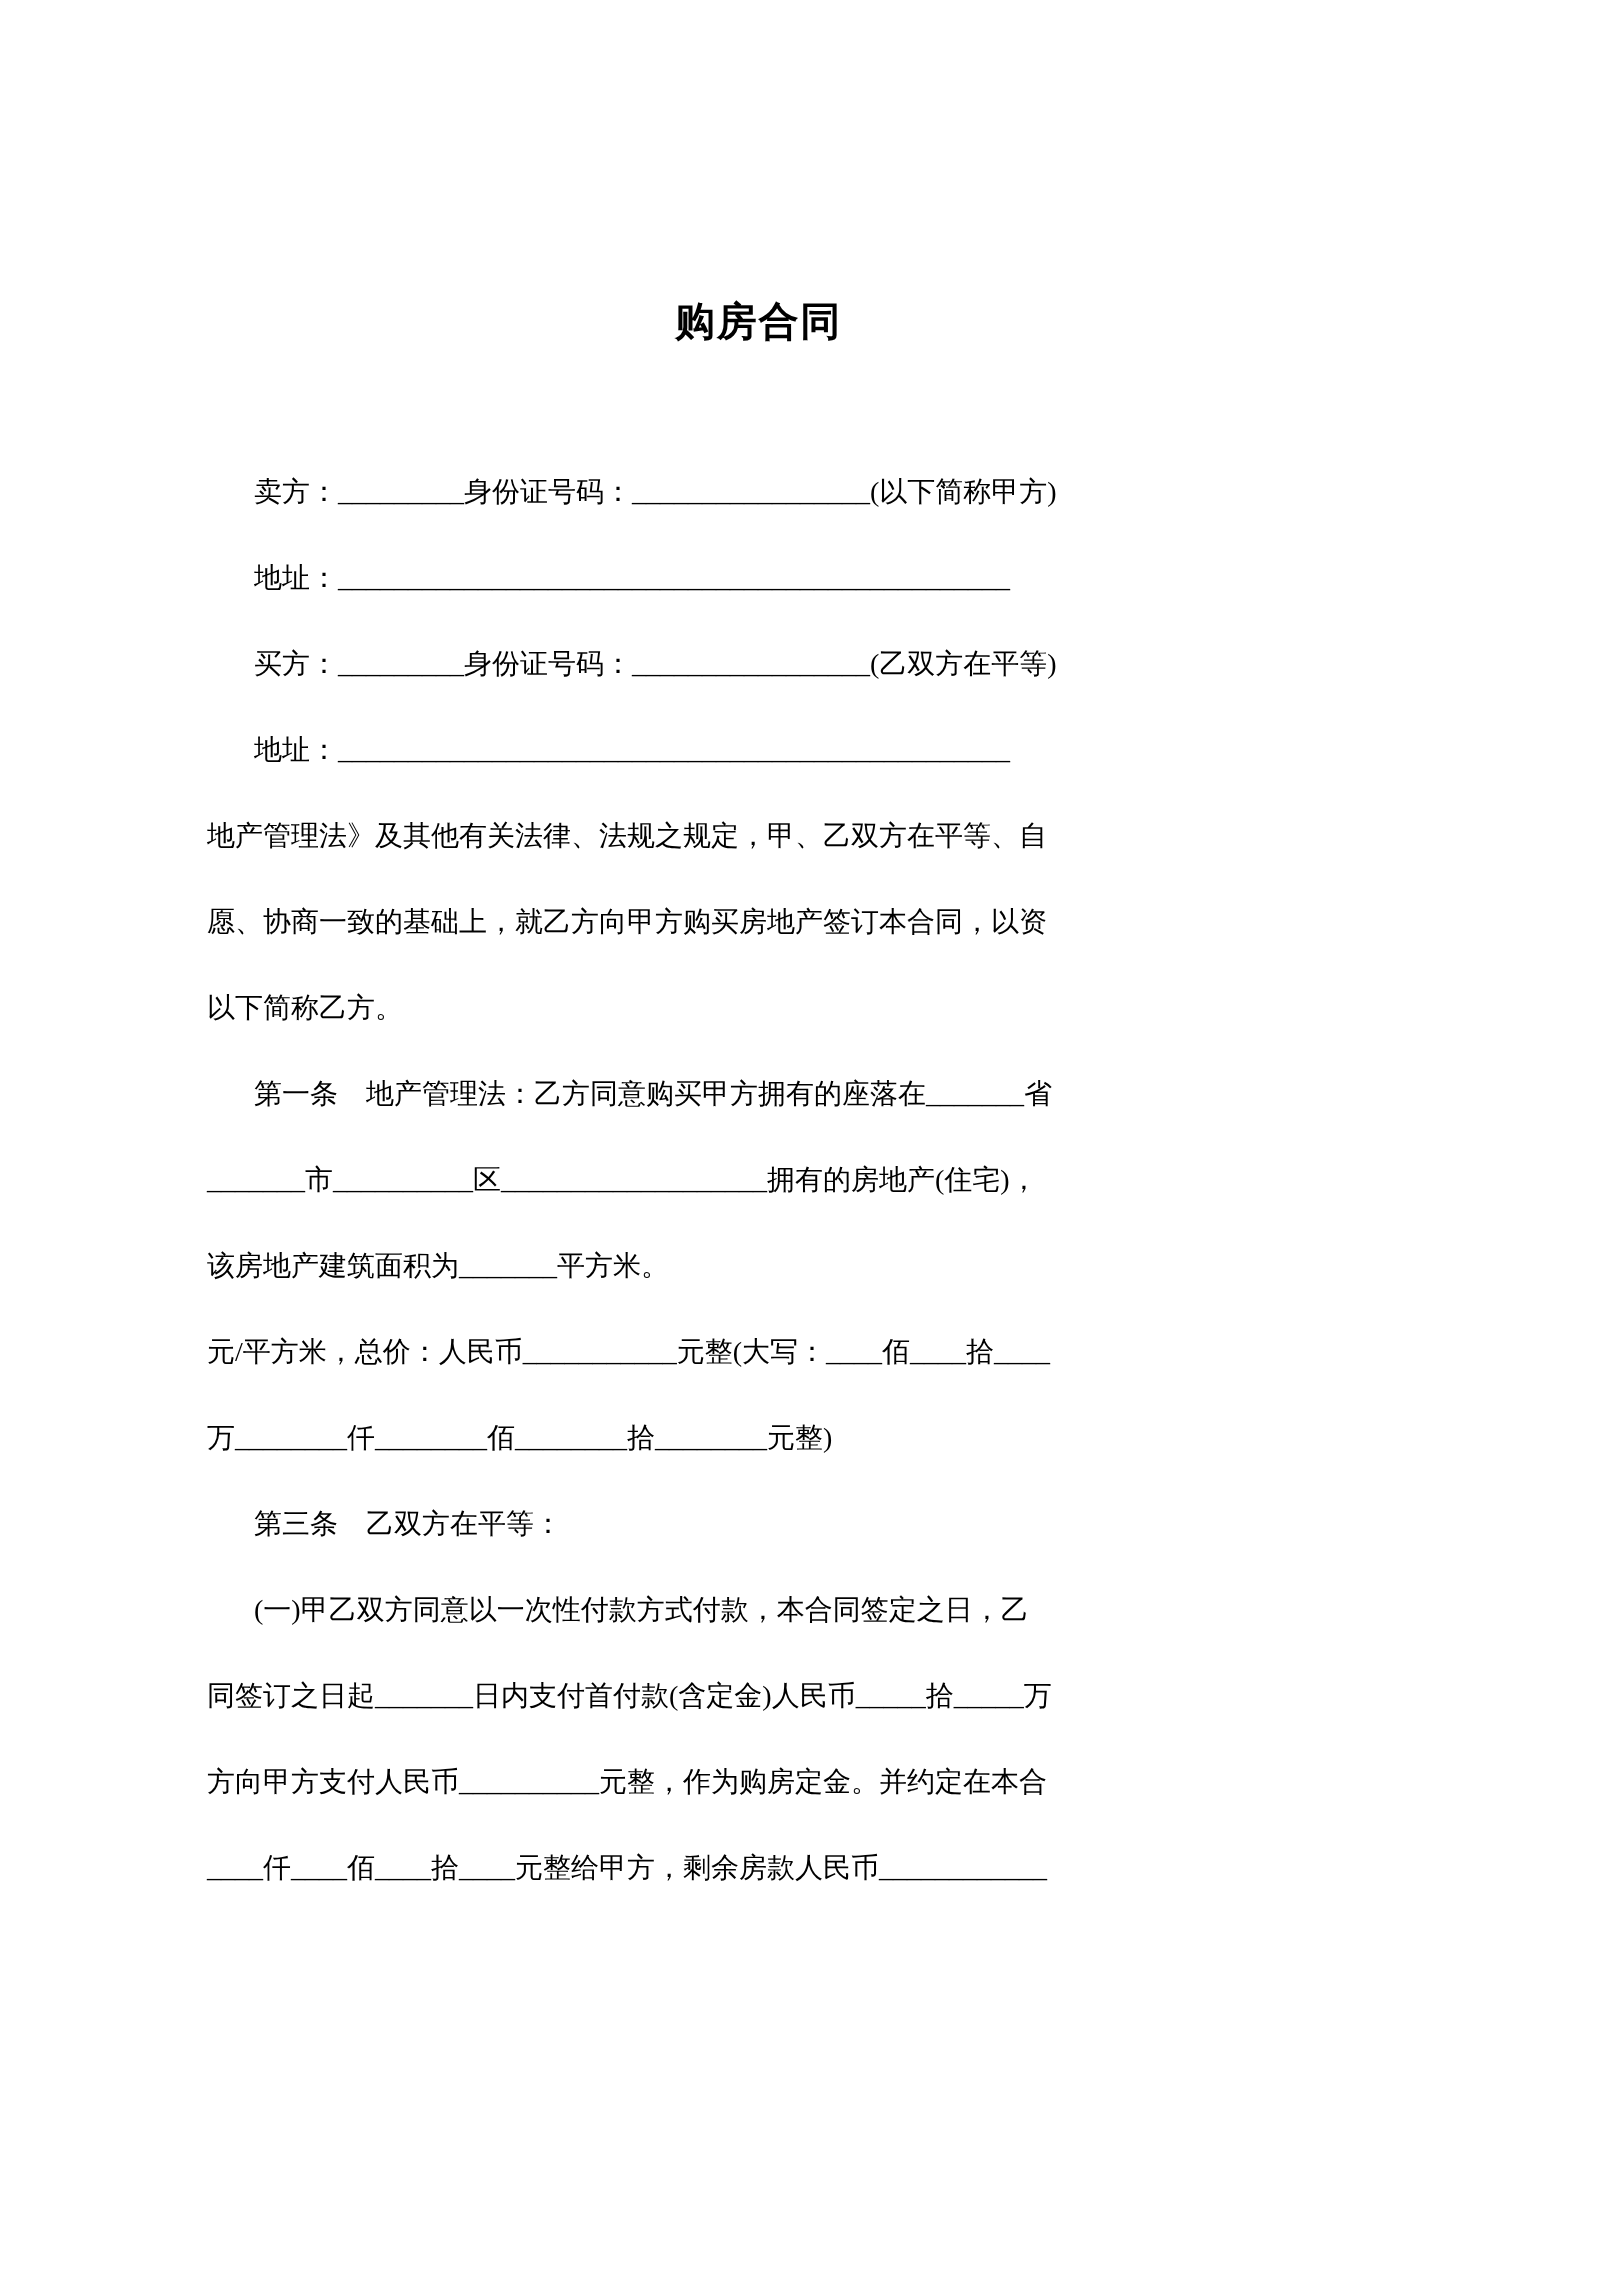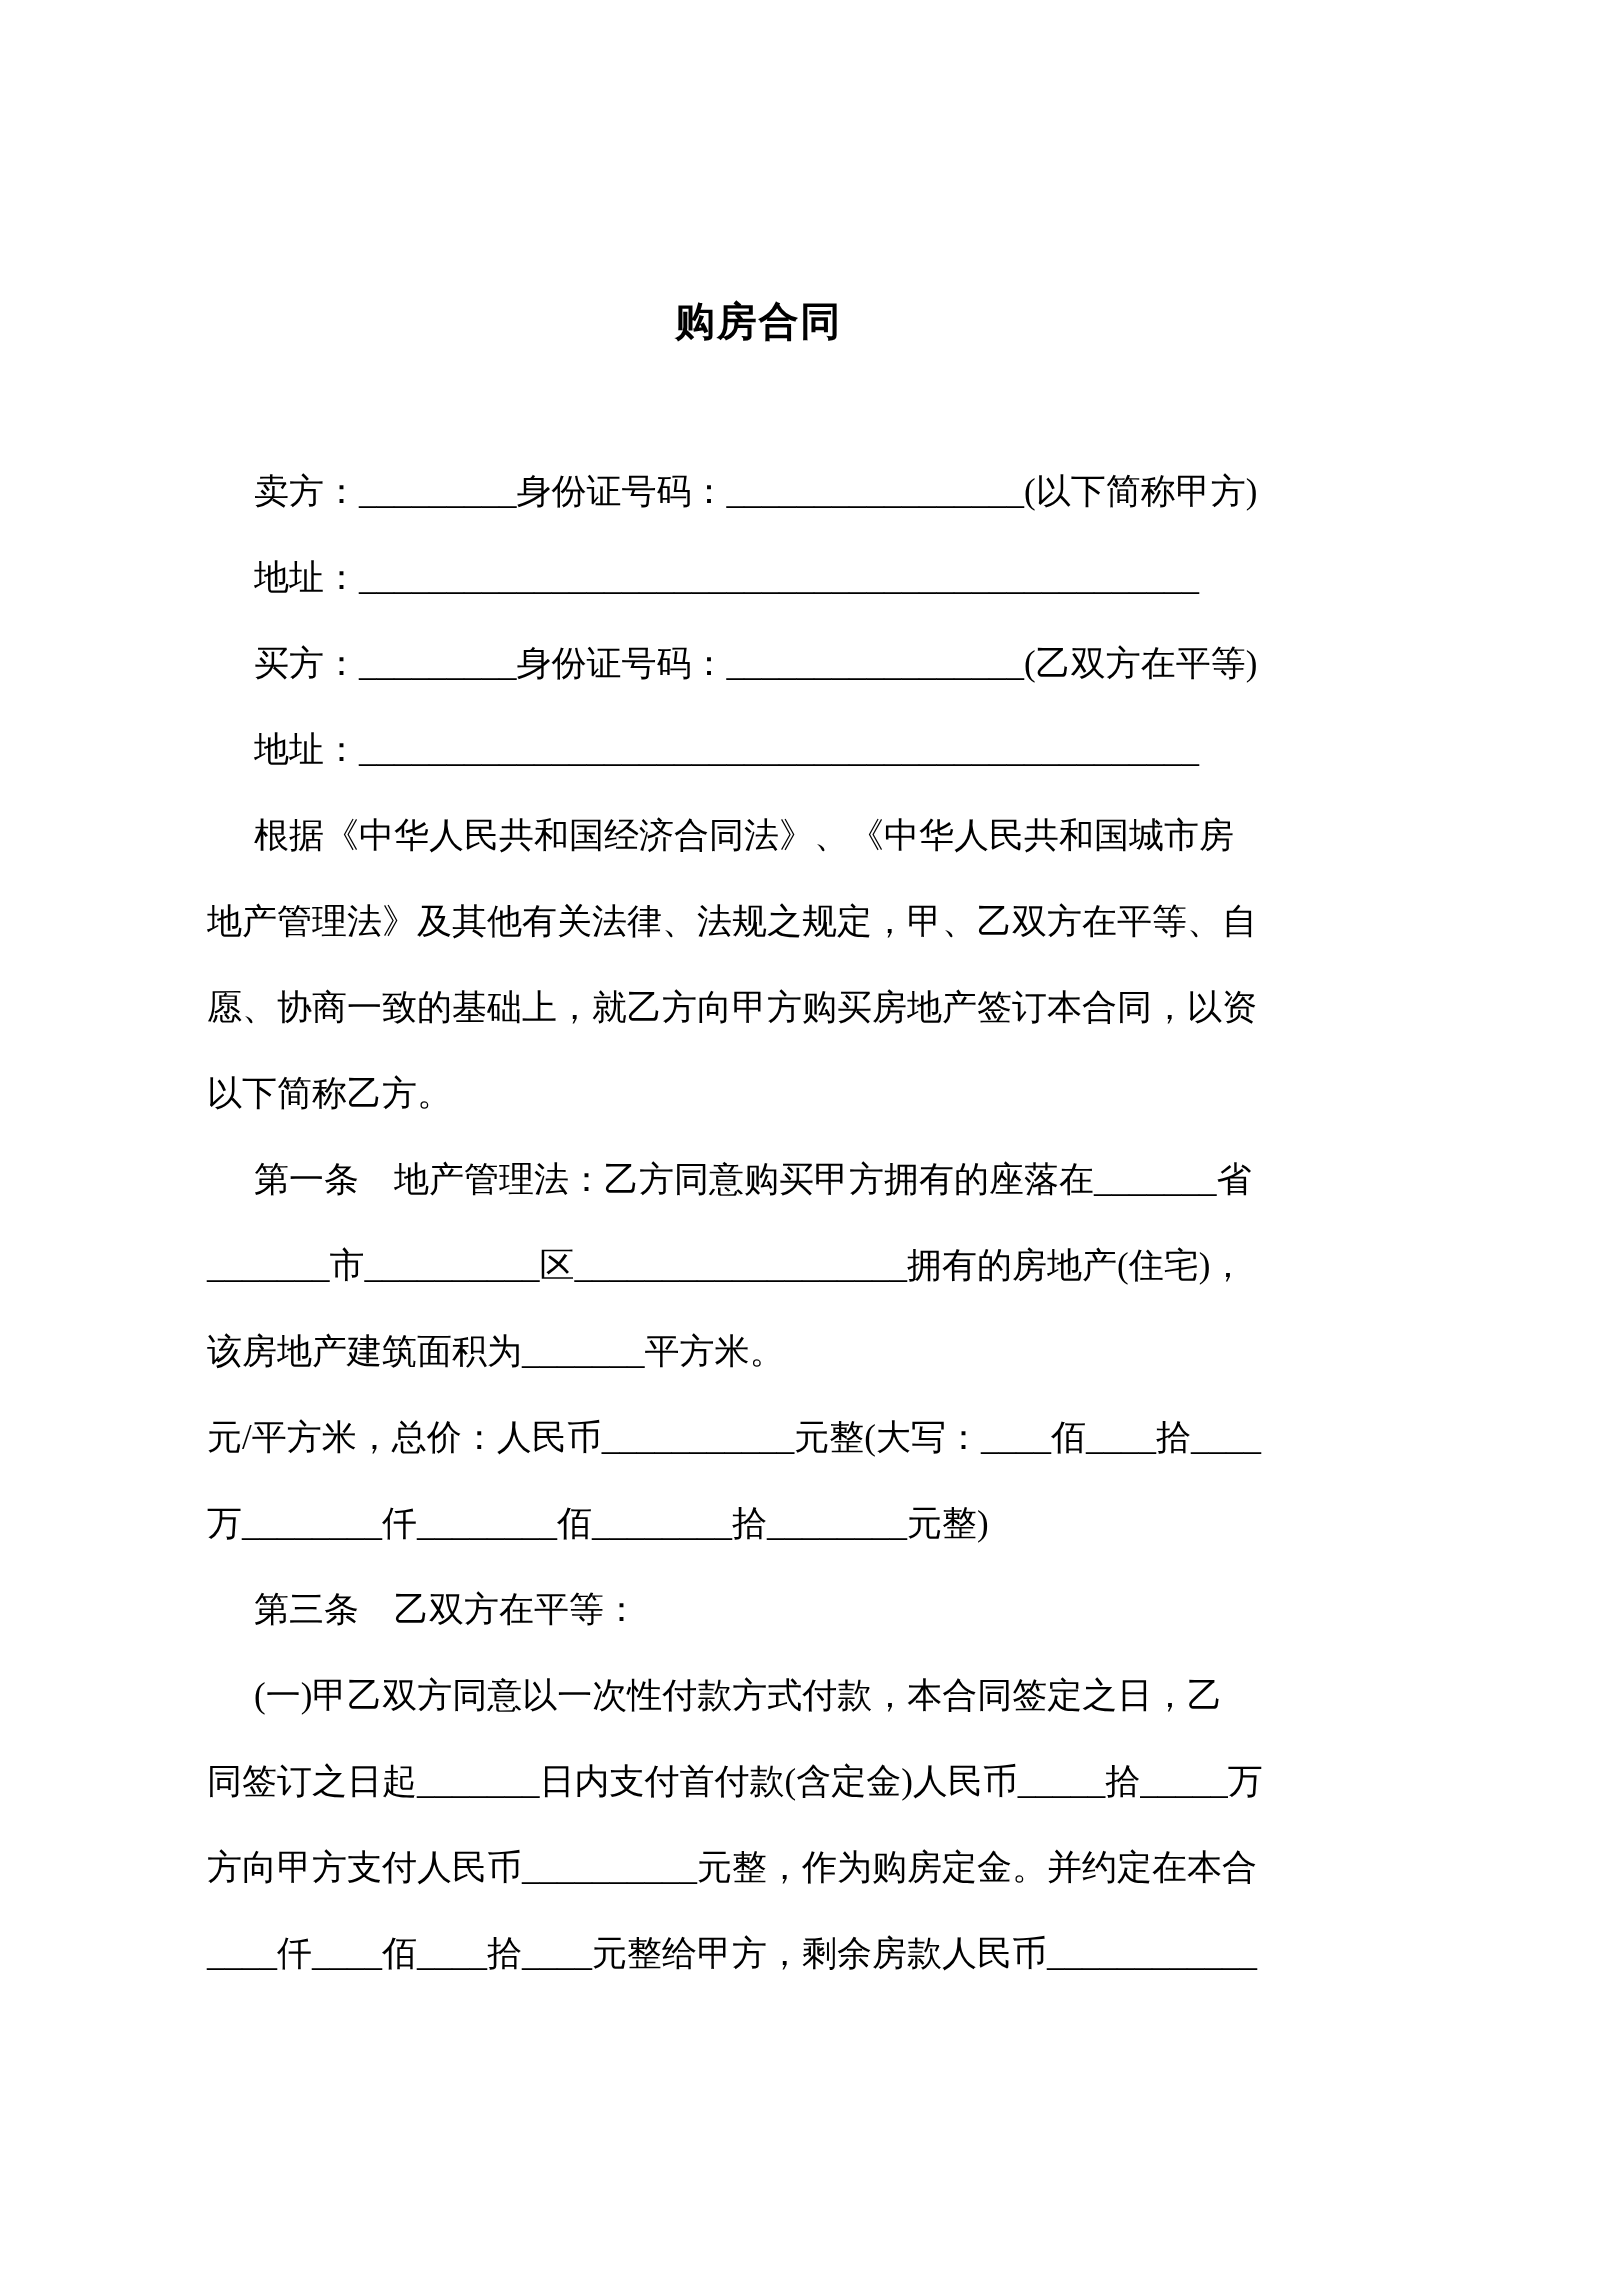--- a/index.html
+++ b/index.html
@@ -21,21 +21,21 @@
     text-align: center;
     font-size: 40px;
     line-height: 44px;
     font-weight: bold;
     letter-spacing: 1.8px;
   }
   .body-text {
     margin-top: 105px;
     padding-left: 207px;
     padding-right: 273px;
-    font-size: 35px;
+    font-size: 28px;
   }
   .line {
     height: 86px;
     line-height: 86px;
     white-space: nowrap;
     text-align: left;
   }
   .line.indent {
     text-indent: 47px;
   }
@@ -43,21 +43,20 @@
 </head>
 <body>
 
 <div class="page">
   <div class="title">购房合同</div>
   <div class="body-text">
       <div class="line indent">卖方：_________身份证号码：_________________(以下简称甲方)</div>
       <div class="line indent">地址：________________________________________________</div>
       <div class="line indent">买方：_________身份证号码：_________________(乙双方在平等)</div>
       <div class="line indent">地址：________________________________________________</div>
-      <div class="line indent">根据《中华人民共和国经济合同法》、《中华人民共和国城市房</div>
       <div class="line">地产管理法》及其他有关法律、法规之规定，甲、乙双方在平等、自</div>
       <div class="line">愿、协商一致的基础上，就乙方向甲方购买房地产签订本合同，以资</div>
       <div class="line">以下简称乙方。</div>
       <div class="line indent">第一条　地产管理法：乙方同意购买甲方拥有的座落在_______省</div>
       <div class="line">_______市__________区___________________拥有的房地产(住宅)，</div>
       <div class="line">该房地产建筑面积为_______平方米。</div>
       <div class="line">元/平方米，总价：人民币___________元整(大写：____佰____拾____</div>
       <div class="line">万________仟________佰________拾________元整)</div>
       <div class="line indent">第三条　乙双方在平等：</div>
       <div class="line indent">(一)甲乙双方同意以一次性付款方式付款，本合同签定之日，乙</div>

